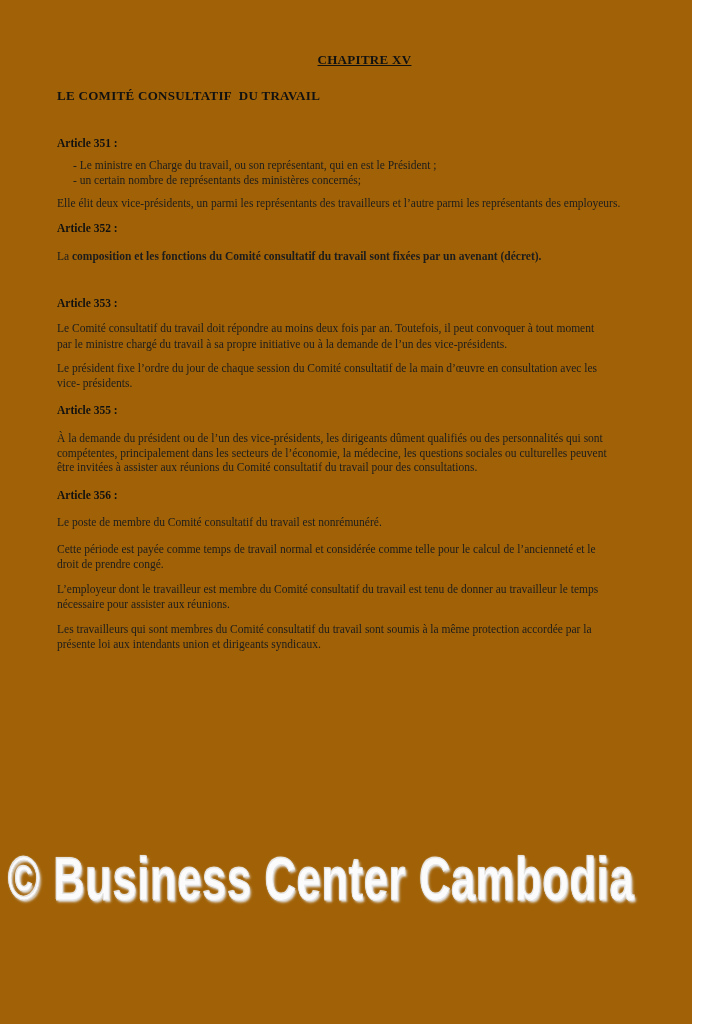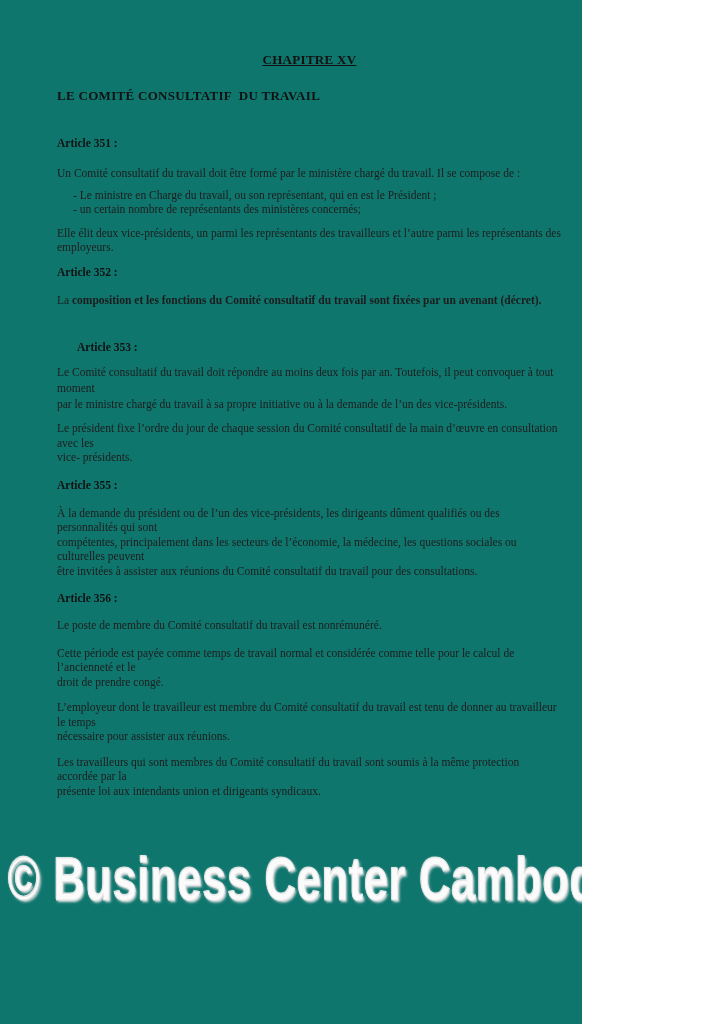--- a/index.html
+++ b/index.html
@@ -1,20 +1,20 @@
 <!DOCTYPE html>
 <html><head>
 <meta charset="utf-8">
 <style>
   html, body { margin: 0; padding: 0; background: #ffffff; }
   .page {
     position: relative;
-    width: 582px;
+    width: 692px;
     height: 1024px;
-    background: #0f766e;
+    background: #a16207;
     overflow: hidden;
     font-family: "Liberation Serif", "DejaVu Serif", serif;
     color: #1c1c1c;
     box-sizing: border-box;
     padding: 52px 20px 0 57px;
   }
   .chapter-title {
     margin: 0;
     font-size: 13px;
     line-height: 16px;
@@ -49,21 +49,21 @@
     line-height: 14.5px;
     white-space: pre-wrap;
   }
   .mt-22 { margin-top: 32px; }
   .mt-17 { margin-top: 10px; }
   .mt-15 { margin-top: 15px; }
   .mt-13 { margin-top: 13px; }
   .mt-12 { margin-top: 12px; }
   .mt-11 { margin-top: 11px; }
   .mt-9  { margin-top: 9px; }
-  .mt-33 { margin-top: 33px; margin-left: 20px; }
+  .mt-33 { margin-top: 33px; }
   .wide-lines { line-height: 16px; }
   .dash-list { margin: 7px 0 0 16px; }
   .dash-item {
     margin: 0;
     font-size: 11.5px;
     line-height: 14.5px;
     white-space: pre-wrap;
     padding-left: 8px;
     text-indent: -8px;
   }
@@ -88,21 +88,20 @@
 </head>
 <body>
 
 <div class="page">
 
   <h1 class="chapter-title">CHAPITRE XV</h1>
   <h2 class="doc-title">LE COMITÉ CONSULTATIF  DU TRAVAIL</h2>
 
   <section>
     <p class="art-heading mt-22">Article 351 :</p>
-    <p class="body-p mt-15">Un Comité consultatif du travail doit être formé par le ministère chargé du travail. Il se compose de :</p>
     <div class="dash-list">
       <p class="dash-item">- Le ministre en Charge du travail, ou son représentant, qui en est le Président ;</p>
       <p class="dash-item">- un certain nombre de représentants des ministères concernés;</p>
     </div>
     <p class="body-p mt-9">Elle élit deux vice-présidents, un parmi les représentants des travailleurs et l’autre parmi les représentants des employeurs.</p>
   </section>
 
   <section>
     <p class="art-heading mt-17">Article 352 :</p>
     <p class="body-p mt-13"><span>La </span><b>composition et les fonctions du Comité consultatif du travail sont fixées par un avenant (décret).</b></p>

